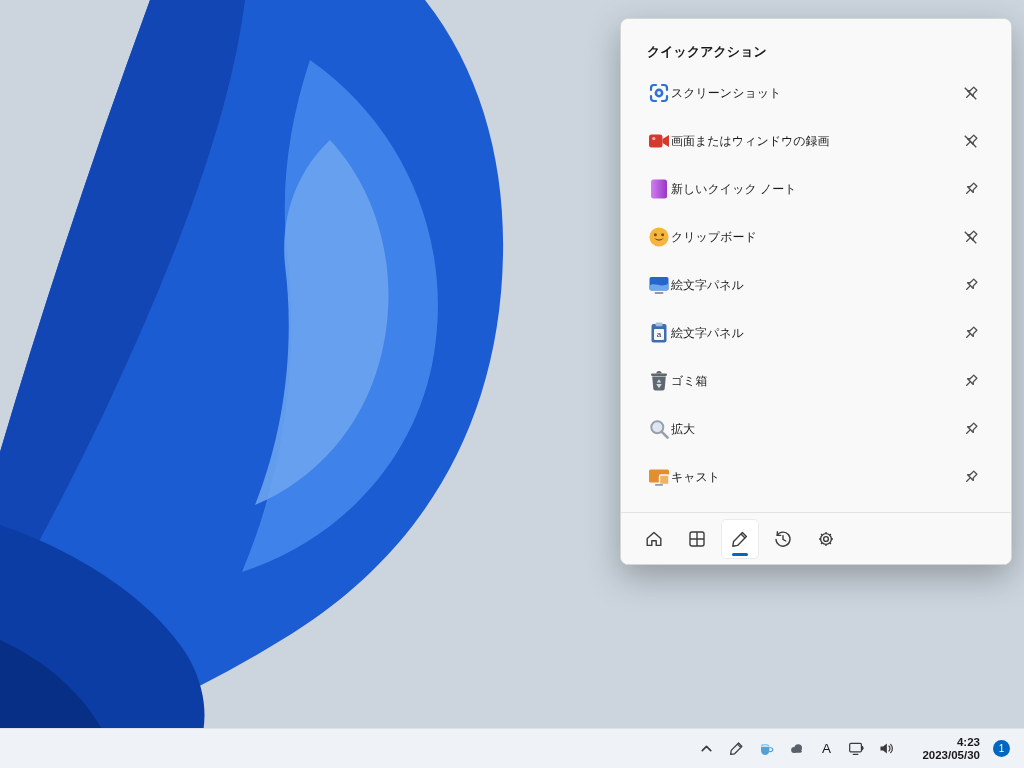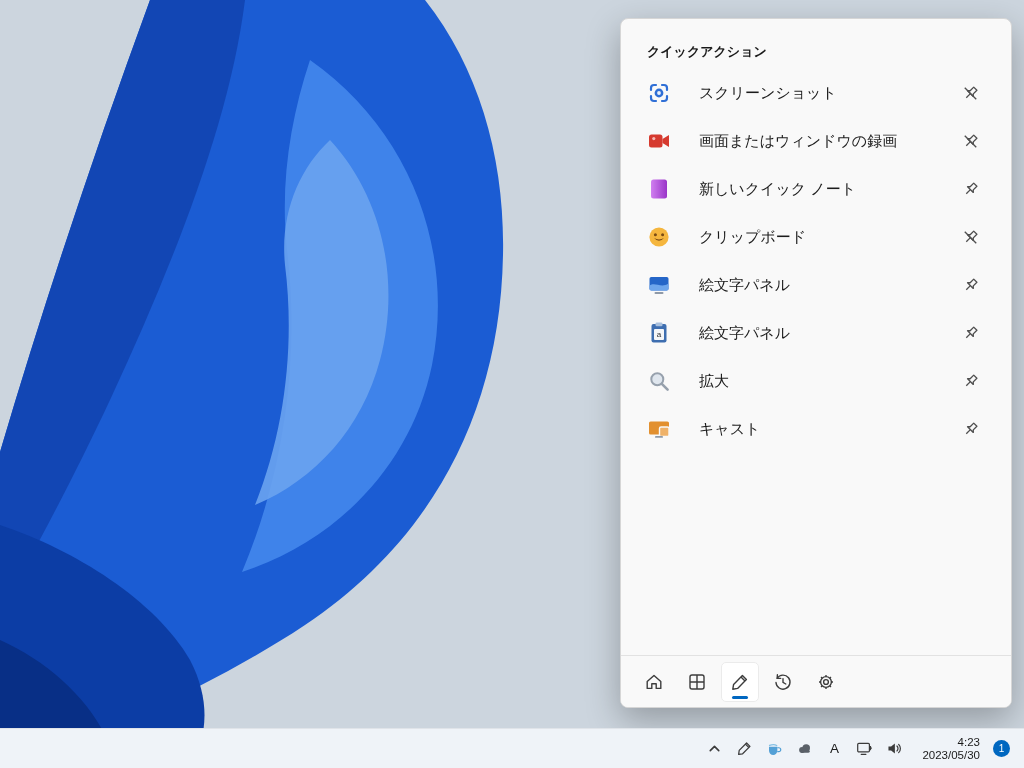--- a/index.html
+++ b/index.html
@@ -3,29 +3,29 @@
 <meta charset="utf-8">
 <style>
   *{margin:0;padding:0;box-sizing:border-box;}
   html,body{width:1024px;height:768px;overflow:hidden;}
   body{font-family:"Liberation Sans","DejaVu Sans",sans-serif;position:relative;background:#ccd5de;}
 
   .desktop{position:absolute;inset:0;}
   .bloom{position:absolute;left:0;top:0;}
 
   
-  .panel{position:absolute;top:18px;left:620px;width:392px;height:690px;background:#f9f9f9;
+  .panel{position:absolute;top:18px;left:620px;width:392px;height:547px;background:#f9f9f9;
          border:1px solid #d6d6d6;border-radius:8px;box-shadow:0 12px 34px rgba(0,0,0,.28);
          display:flex;flex-direction:column;overflow:hidden;}
   .panel-title{padding:24px 26px 6px;font-size:13px;font-weight:bold;color:#191919;}
   .qa-list{flex:1;padding:2px 12px;overflow:hidden;}
   .qa-row{display:flex;align-items:center;height:48px;padding:0 14px;border-radius:4px;}
   .qa-icon{width:24px;height:24px;flex:0 0 24px;display:flex;}
   .qa-icon svg{width:100%;height:100%;}
-  .qa-label{margin-left:28px;font-size:15px;color:#1b1b1b;white-space:nowrap;}
+  .qa-label{margin-left:0;font-size:12px;color:#1b1b1b;white-space:nowrap;}
   .pin-btn{margin-left:auto;width:30px;height:30px;border:none;background:transparent;display:flex;
            align-items:center;justify-content:center;cursor:pointer;border-radius:4px;}
   .pin-btn svg{width:17px;height:17px;}
 
   .panel-footer{height:52px;border-top:1px solid #e2e2e2;display:flex;align-items:center;
                 padding:0 14px;gap:5px;background:#f9f9f9;}
   .foot-btn{position:relative;width:38px;height:40px;border:1px solid transparent;background:transparent;
             border-radius:5px;display:flex;align-items:center;justify-content:center;cursor:pointer;}
   .foot-btn.selected{background:#ffffff;border-color:#ebebeb;}
   .foot-btn.selected::after{content:"";position:absolute;bottom:2px;left:50%;transform:translateX(-50%);
@@ -35,23 +35,23 @@
 
   
   .taskbar{position:absolute;left:0;bottom:0;width:1024px;height:40px;background:#eff3f8;
            border-top:1px solid rgba(0,0,0,.06);display:flex;align-items:center;justify-content:flex-end;
            padding-right:8px;}
   .tray{display:flex;align-items:center;}
   .tray-btn{width:30px;height:34px;border:none;background:transparent;display:flex;align-items:center;
             justify-content:center;cursor:pointer;border-radius:4px;}
   .tray-btn svg{width:17px;height:17px;}
   .tray-ime{font-size:13.5px;color:#1a1a1a;}
-  .clock{margin-left:8px;border:none;background:transparent;text-align:right;font-size:11.5px;line-height:13px;
+  .clock{margin-left:16px;border:none;background:transparent;text-align:right;font-size:11.5px;line-height:13px;
          color:#1a1a1a;cursor:pointer;display:flex;flex-direction:column;align-items:flex-end;padding:0 5px;
-         font-family:inherit;}
+         font-family:inherit;font-weight:bold;}
   .badge{margin-left:8px;margin-right:6px;width:17px;height:17px;border-radius:50%;background:#0067c0;
          color:#fff;font-size:10px;display:flex;align-items:center;justify-content:center;cursor:pointer;}
 </style>
 </head>
 <body>
 
 <div class="desktop">
   <svg class="bloom" width="560" height="768" viewBox="0 0 560 768">
     <path d="M150,0 L425,0 C480,70 505,160 503,255 C500,420 425,545 305,625 C215,685 105,730 35,768 L0,768 L0,452 C45,300 95,150 150,0 Z" fill="#1b5cd3"></path>
     <path d="M150,0 L245,0 C230,120 175,260 110,400 C70,485 30,560 0,610 L0,452 C45,300 95,150 150,0 Z" fill="#1246b4"></path>
@@ -190,20 +190,42 @@
                 <path d="M5.9 1.6 h4.2 v4.8 l1.7 1.7 h-7.6 l1.7-1.7 Z"></path>
                 <line x1="8" y1="8.2" x2="8" y2="13.6"></line>
               </g>
             </svg>
           </span>
         </button>
       </div>
       <div class="qa-row">
         <span class="qa-icon">
           <svg viewBox="0 0 24 24">
+            <path d="M5.2 7.5 h13.6 l-1.1 12.3 a2 2 0 0 1-2 1.7 H8.3 a2 2 0 0 1-2-1.7 Z" fill="#5f6770"></path>
+            <rect x="4" y="4.6" width="16" height="2.3" rx="1.1" fill="#5f6770"></rect>
+            <path d="M9.3 4.6 a2.7 2.7 0 0 1 5.4 0 Z" fill="#5f6770"></path>
+            <path d="M12 10.2 l2.2 3.4 h-4.4 Z" fill="#d7dce2"></path>
+            <path d="M9.2 15 h5.6 l-2.8 4.2 Z" fill="#d7dce2"></path>
+          </svg>
+        </span>
+        <span class="qa-label">ゴミ箱</span>
+        <button class="pin-btn">
+          <span style="display: flex;">
+            <svg viewBox="0 0 16 16">
+              <g transform="rotate(45 8 8)" fill="none" stroke="#4f4f4f" stroke-width="1.25" stroke-linejoin="round">
+                <path d="M5.9 1.6 h4.2 v4.8 l1.7 1.7 h-7.6 l1.7-1.7 Z"></path>
+                <line x1="8" y1="8.2" x2="8" y2="13.6"></line>
+              </g>
+            </svg>
+          </span>
+        </button>
+      </div>
+      <div class="qa-row">
+        <span class="qa-icon">
+          <svg viewBox="0 0 24 24">
             <circle cx="10.3" cy="10.3" r="6" fill="#dfe6ee" stroke="#97a1ad" stroke-width="2"></circle>
             <line x1="14.8" y1="14.8" x2="20.6" y2="20.6" stroke="#97a1ad" stroke-width="2.6" stroke-linecap="round"></line>
           </svg>
         </span>
         <span class="qa-label">拡大</span>
         <button class="pin-btn">
           <span style="display: flex;">
             <svg viewBox="0 0 16 16">
               <g transform="rotate(45 8 8)" fill="none" stroke="#4f4f4f" stroke-width="1.25" stroke-linejoin="round">
                 <path d="M5.9 1.6 h4.2 v4.8 l1.7 1.7 h-7.6 l1.7-1.7 Z"></path>

